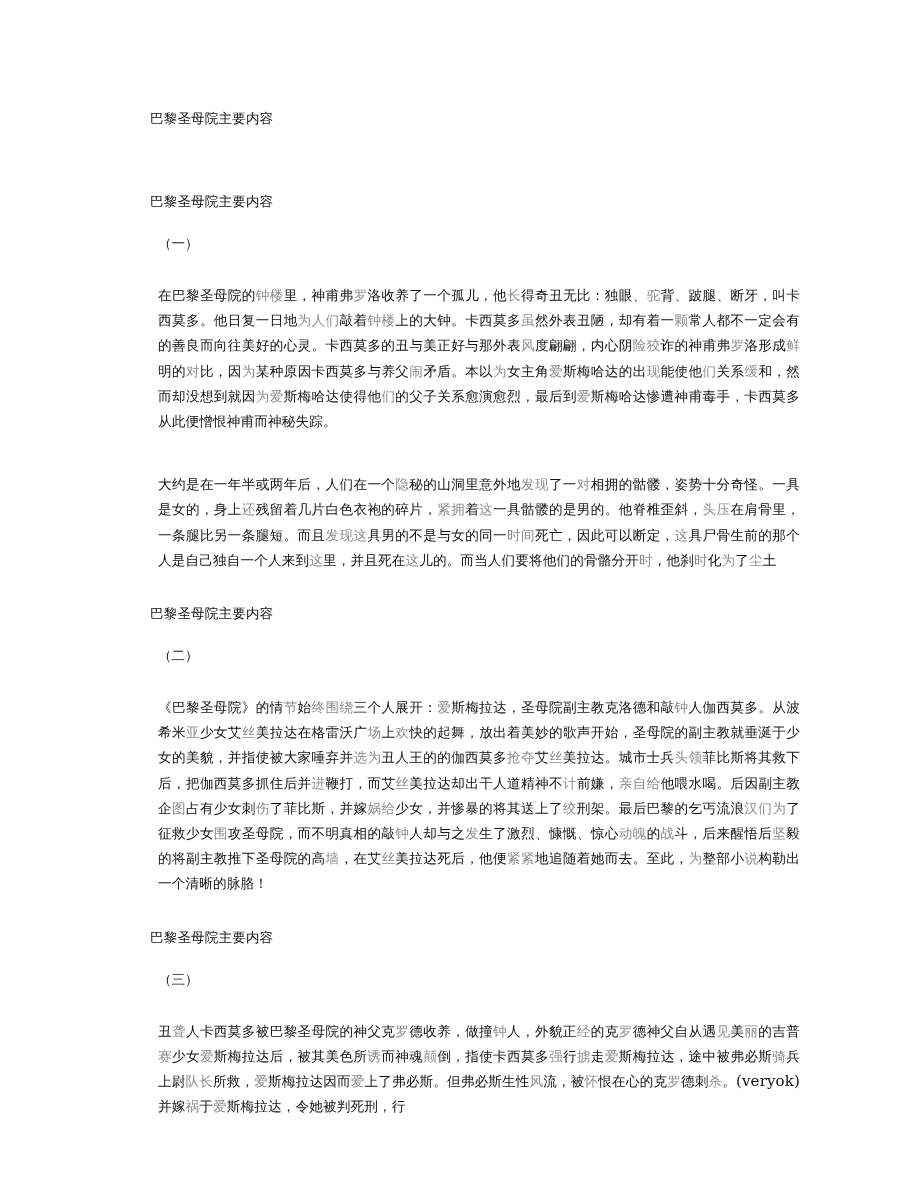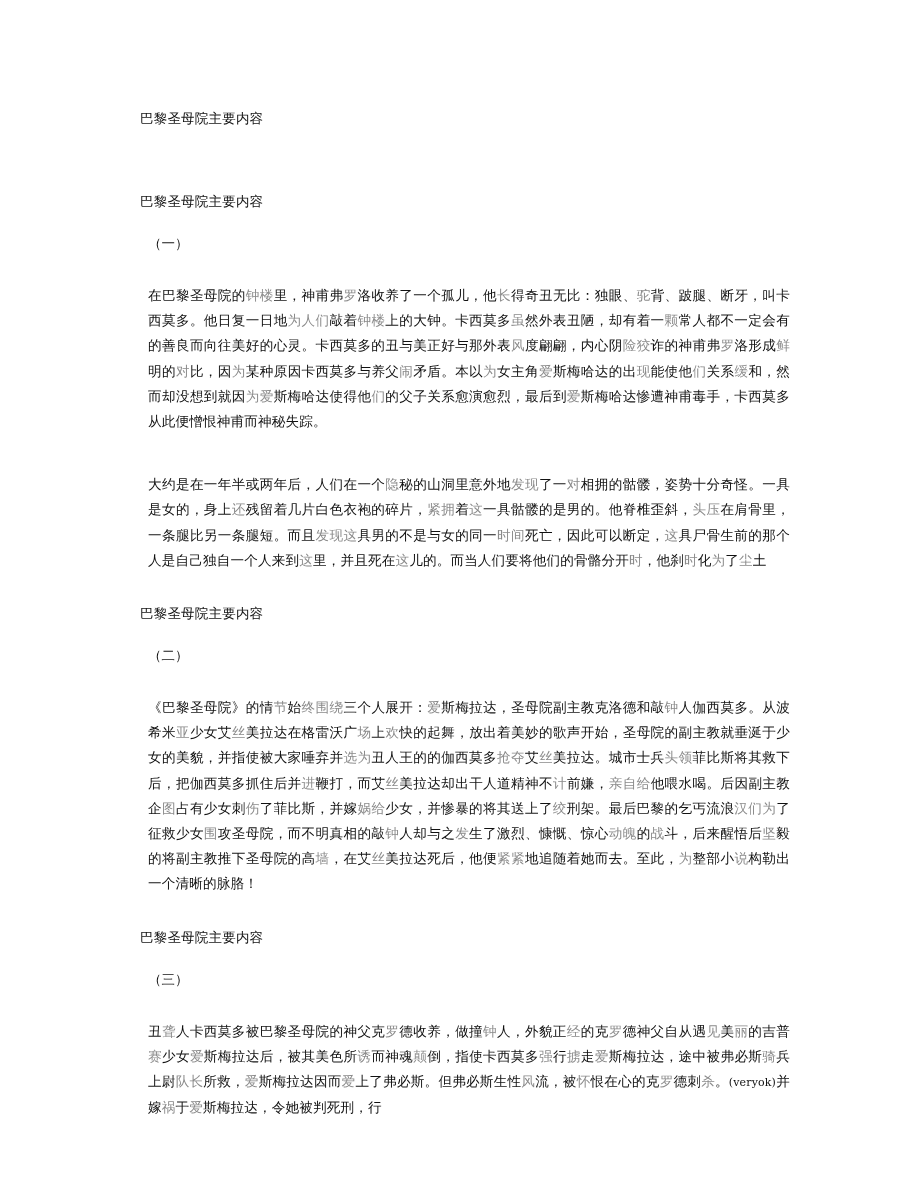--- a/index.html
+++ b/index.html
@@ -14,21 +14,21 @@
   .page {
     position: relative;
     width: 920px;
     height: 1191px;
     background: #ffffff;
     overflow: hidden;
     box-sizing: border-box;
   }
   .content {
     position: absolute;
-    left: 140px;
+    left: 150px;
     top: 108px;
     width: 658px;
   }
   
   .doc-header {
     font-size: 13.5px;
     line-height: 20px;
     letter-spacing: 0.2px;
     margin: 0 0 0 0;
     color: #111111;
@@ -56,21 +56,21 @@
     margin: 8px;
     color: #111111;
     text-align: justify;
     text-justify: inter-ideograph;
     word-break: break-all;
   }
   
   .lt { color: #8b8b8b; }
   .latin {
     font-family: "DejaVu Serif", "Liberation Serif", serif;
-    font-size: 11px;
+    font-size: 15px;
   }
 </style>
 </head>
 <body>
 
 <div class="page">
   <div class="content">
 
     <div class="doc-header">巴黎圣母院主要内容</div>
 

